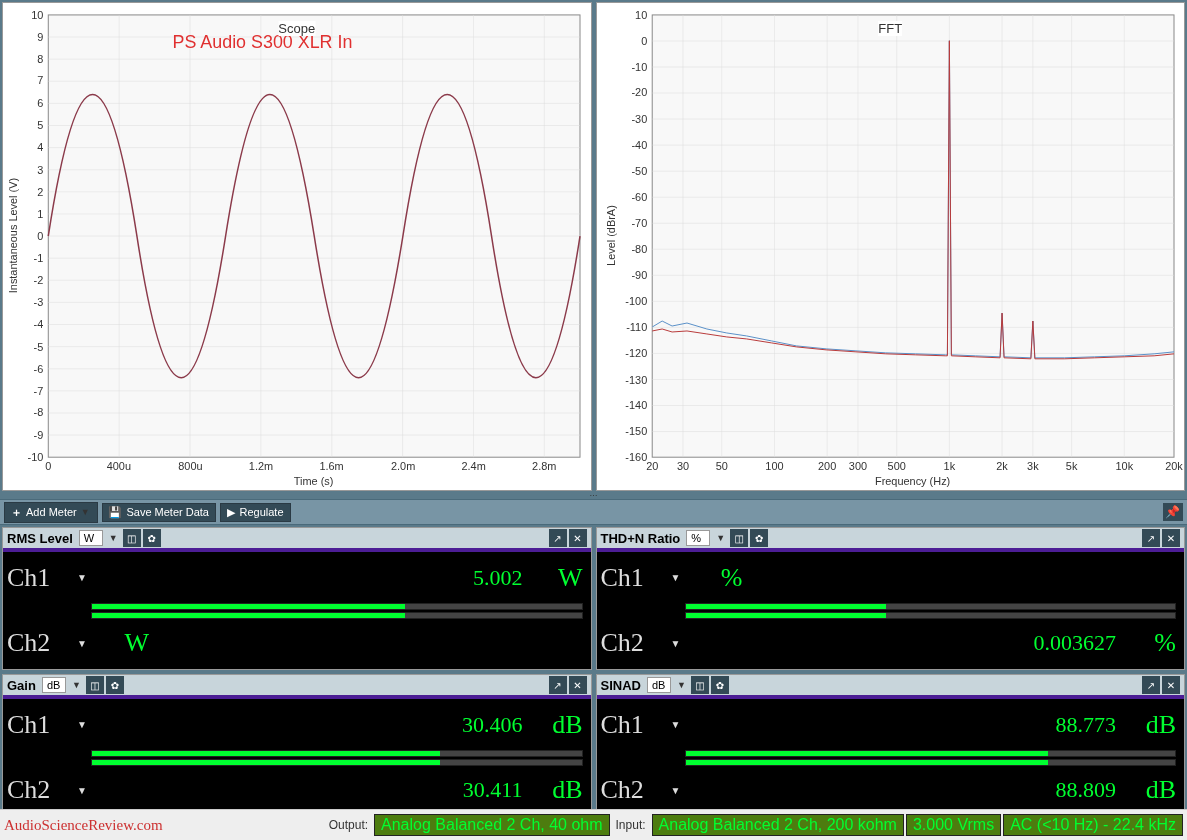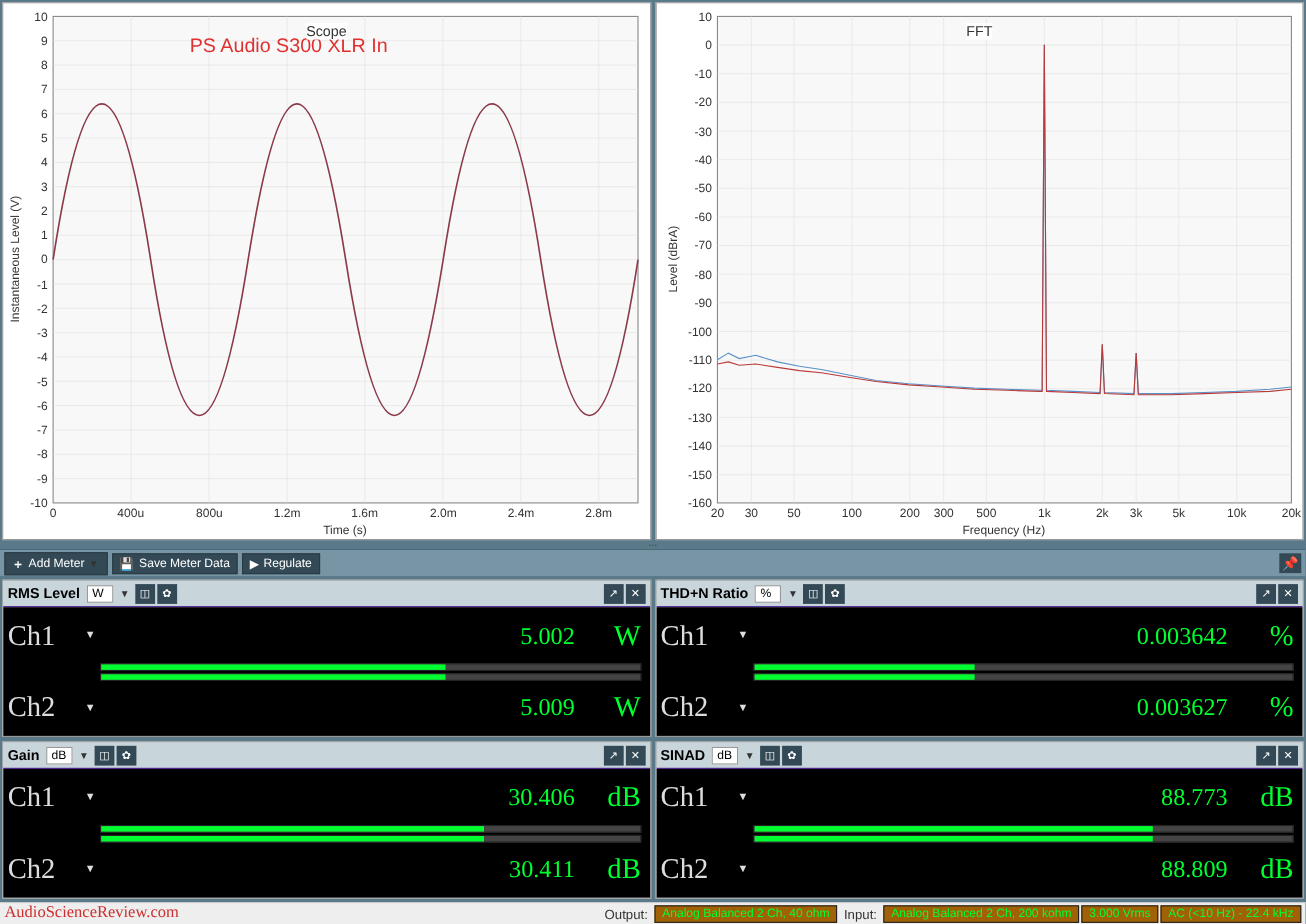--- a/index.html
+++ b/index.html
@@ -18,42 +18,42 @@
 .fft-blue { stroke: #5a90c8; stroke-width: 1; fill: none; }
 
 .splitter { height: 6px; background: #5a7a8a; text-align: center; color: #333; font-size: 8px; line-height: 6px; }
 
 .toolbar { background: #7895a5; height: 26px; display: flex; align-items: center; padding: 2px 4px; gap: 4px; border-top: 1px solid #4a6a7a; border-bottom: 1px solid #4a6a7a; }
 .tb-btn { background: #334a56; color: #fff; border: 1px solid #2a3a44; padding: 2px 6px; font-size: 11px; display: inline-flex; align-items: center; gap: 4px; cursor: pointer; }
 .pin-btn { margin-left: auto; background: #334a56; width: 20px; height: 18px; display: flex; align-items: center; justify-content: center; cursor: pointer; }
 
 .meters { display: grid; grid-template-columns: 1fr 1fr; grid-template-rows: 1fr 1fr; gap: 4px; padding: 2px; height: 294px; background: #5a7a8a; }
 .meter { background: #e5ecef; border: 1px solid #999; display: flex; flex-direction: column; }
-.meter-header { background: #c8d5db; display: flex; align-items: center; padding: 2px 4px; height: 24px; border-bottom: 1px solid #4c1d95; }
+.meter-header { background: #c8d5db; display: flex; align-items: center; padding: 2px 4px; height: 24px; border-bottom: 4px solid #4c1d95; }
 .meter-title { font-weight: bold; font-size: 13px; margin-right: 6px; }
 .meter-unit { background: #fff; border: 1px solid #999; padding: 1px 4px; font-size: 11px; margin-right: 6px; min-width: 24px; }
 .meter-dd { width: 10px; font-size: 9px; color: #333; }
 .meter-cfg { display: flex; gap: 2px; margin-left: 4px; }
 .cfg-btn { width: 18px; height: 18px; background: #334a56; color: #fff; font-size: 10px; display: flex; align-items: center; justify-content: center; cursor: pointer; }
 .meter-winbtns { margin-left: auto; display: flex; gap: 2px; }
 .meter-body { flex: 1; background: #000; display: flex; flex-direction: column; padding: 2px 8px 2px 4px; }
 .meter-row { flex: 1; display: flex; align-items: center; }
 .ch-label { color: #ddd; font-family: "Times New Roman", serif; font-size: 26px; width: 70px; }
 .ch-dd { color: #ddd; font-size: 10px; width: 12px; }
 .ch-val { color: #00ff30; font-family: "Times New Roman", serif; font-size: 22px; text-align: right; flex: 1; }
 .ch-unit { color: #00ff30; font-family: "Times New Roman", serif; font-size: 26px; width: 60px; text-align: right; padding-left: 10px; }
 .bars { height: 18px; padding-left: 84px; display: flex; flex-direction: column; justify-content: center; gap: 2px; }
 .bar-track { height: 7px; background: #444; border: 1px solid #222; position: relative; }
 .bar-fill { height: 100%; background: #00ff30; }
 
-.statusbar { position: absolute; bottom: 0; left: 0; right: 0; height: 20px; background: #eee; display: flex; align-items: center; font-size: 12px; border-top: 1px solid #ccc; }
+.statusbar { position: absolute; bottom: 0; left: 0; right: 0; height: 31px; background: #eee; display: flex; align-items: center; font-size: 12px; border-top: 1px solid #ccc; }
 .watermark { color: #cc3030; font-family: Georgia, serif; font-size: 15px; padding-left: 4px; }
 .status-right { margin-left: auto; display: flex; align-items: center; gap: 2px; padding-right: 4px; }
 .status-lbl { color: #333; background: #eee; padding: 1px 4px; text-align: right; }
-.status-val { background: #a16207; color: #00ff30; padding: 1px 6px; font-size: 11px; border: 1px solid #222; }
+.status-val { background: #4d7c0f; color: #00ff30; padding: 1px 6px; font-size: 16px; border: 1px solid #222; }
 </style>
 </head>
 <body>
 
 <div class="top-charts">
 
   <div class="chart-panel">
     <div class="chart-title">Scope</div>
     <svg class="chart-svg" viewBox="0 0 590 490">
       <rect class="chart-area" x="45" y="12" width="535" height="445"></rect>
@@ -248,21 +248,20 @@
         <div class="bar-track">
             <div class="bar-fill" style="width:64%"></div>
           </div>
         <div class="bar-track">
             <div class="bar-fill" style="width:64%"></div>
           </div>
       </div>
       <div class="meter-row">
         <span class="ch-label">Ch2</span>
         <span class="ch-dd">▼</span>
-        <span class="ch-val">5.009</span>
         <span class="ch-unit">W</span>
       </div>
     </div>
     </div>
     <div class="meter">
     <div class="meter-header">
       <span class="meter-title">THD+N Ratio</span>
       <span class="meter-unit">%</span>
       <span class="meter-dd">▼</span>
       <div class="meter-cfg">
@@ -271,21 +270,20 @@
       </div>
       <div class="meter-winbtns">
         <span class="cfg-btn">↗</span>
         <span class="cfg-btn">✕</span>
       </div>
     </div>
     <div class="meter-body">
       <div class="meter-row">
         <span class="ch-label">Ch1</span>
         <span class="ch-dd">▼</span>
-        <span class="ch-val">0.003642</span>
         <span class="ch-unit">%</span>
       </div>
       <div class="bars">
         <div class="bar-track">
             <div class="bar-fill" style="width:41%"></div>
           </div>
         <div class="bar-track">
             <div class="bar-fill" style="width:41%"></div>
           </div>
       </div>

